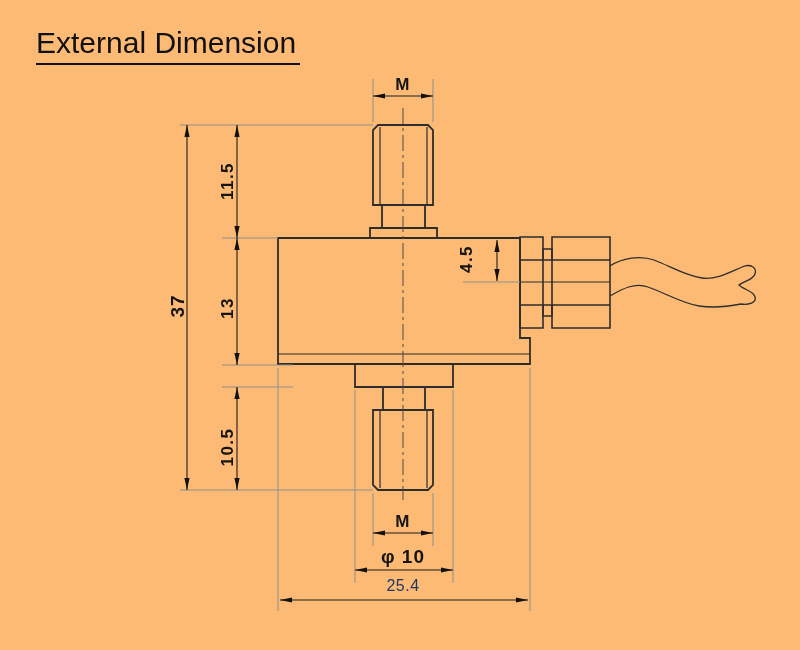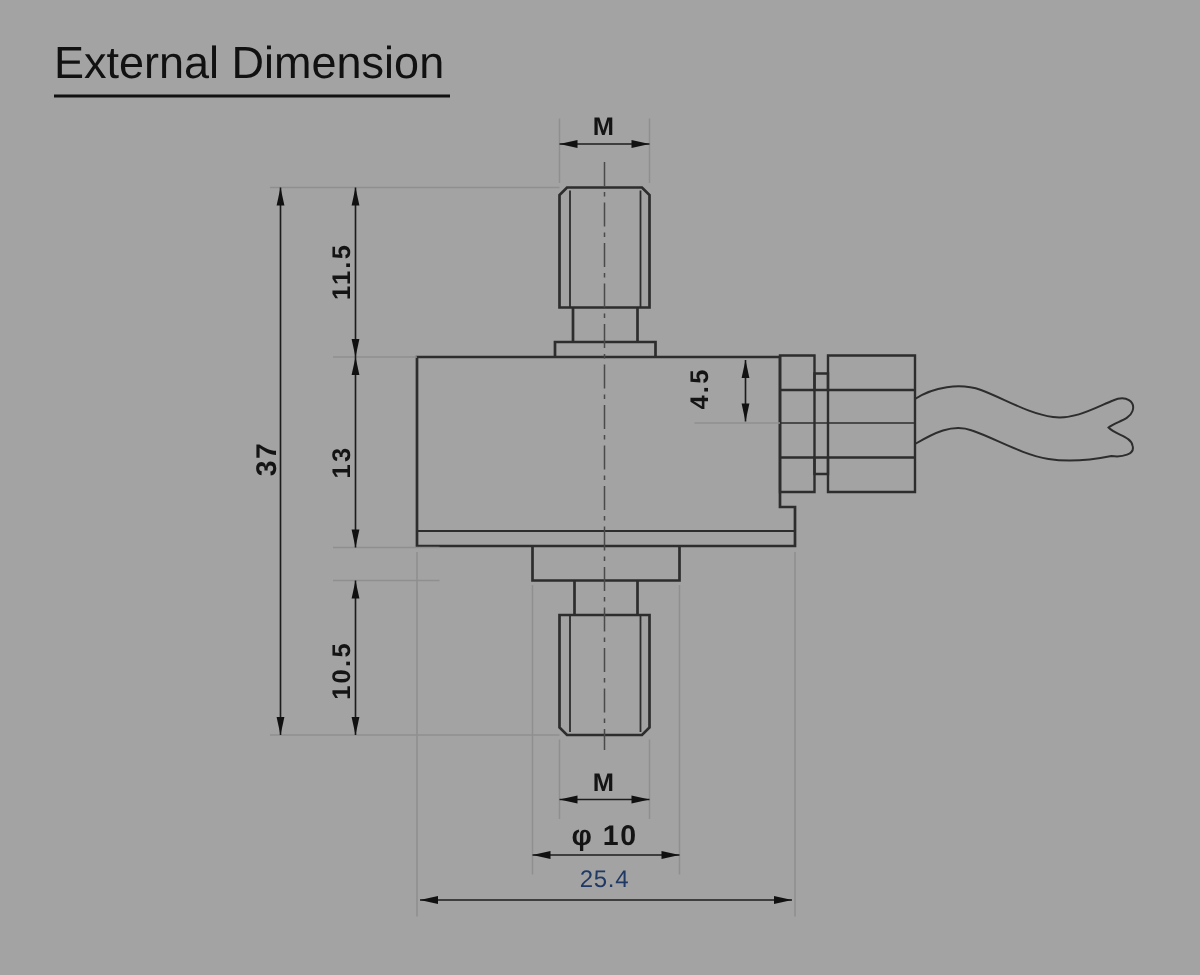--- a/index.html
+++ b/index.html
@@ -1,16 +1,16 @@
 <!DOCTYPE html>
 <html><head>
 <meta charset="utf-8">
 <style>
   html,body{margin:0;padding:0;background:#ffffff;}
-  .page{position:relative;width:800px;height:650px;background:#a3a3a3;overflow:hidden;
+  .page{position:relative;width:800px;height:650px;background:#fdba74;overflow:hidden;
         font-family:"Liberation Sans",sans-serif;text-align:right;}
   .title{position:absolute;left:36px;top:26px;font-size:30px;color:#111;
          letter-spacing:0px;border-bottom:2px solid #111;padding:0 4px 3px 0;}
   svg text{font-family:"Liberation Sans",sans-serif;}
   .dimtxt{font-weight:700;font-size:17px;fill:#141414;letter-spacing:1.5px;}
   .dimtxt-lg{font-weight:700;font-size:19px;fill:#141414;letter-spacing:1px;}
   .accenttxt{font-weight:400;font-size:16px;letter-spacing:0.5px;}
 </style>
 </head>
 <body>

